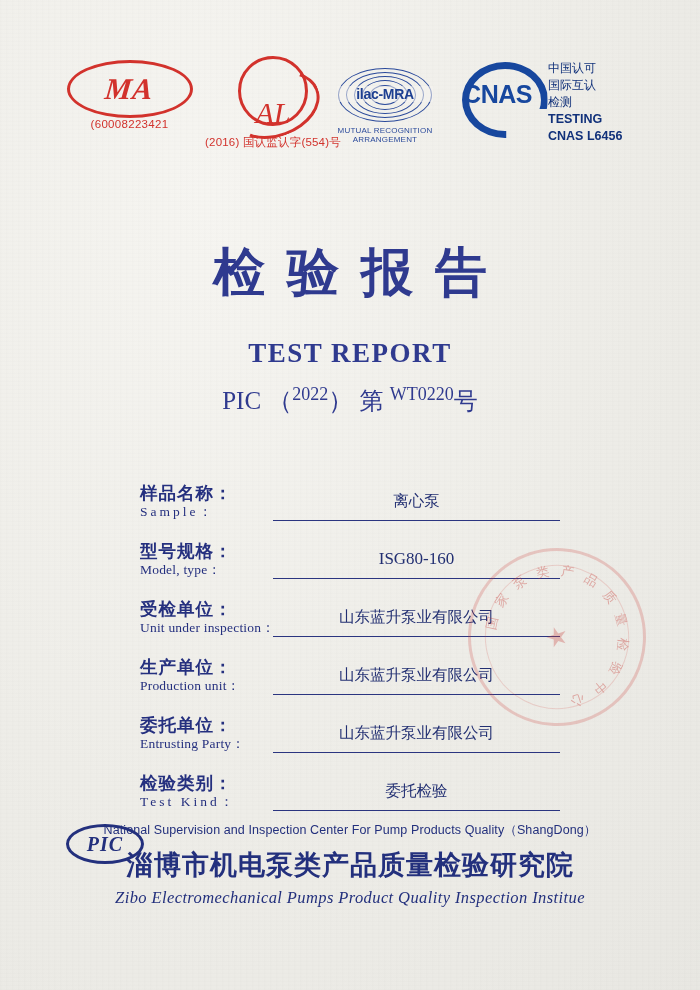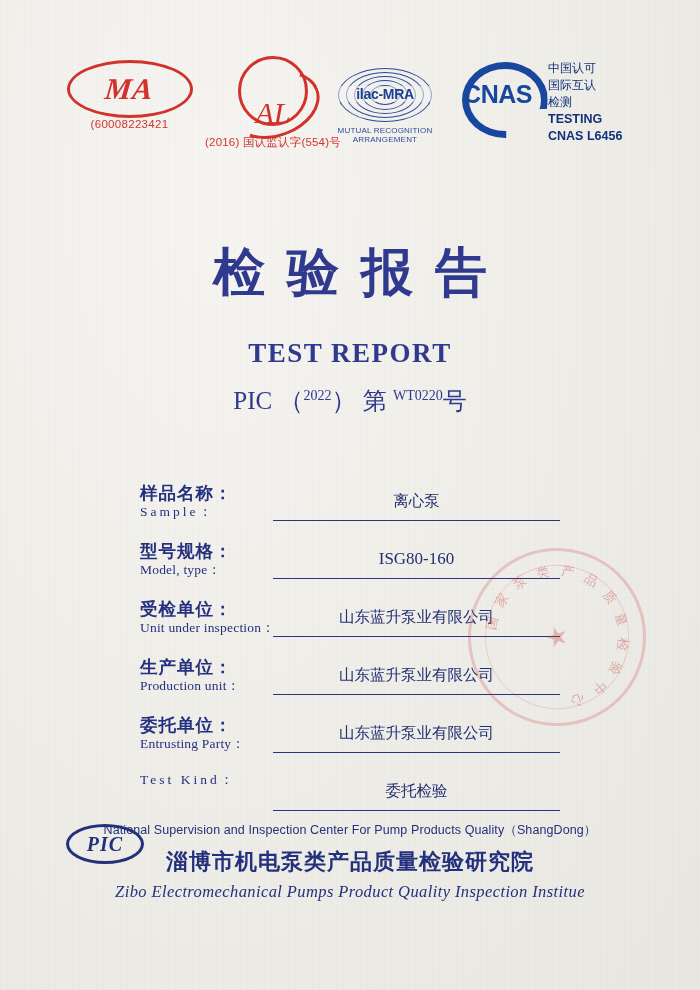--- a/index.html
+++ b/index.html
@@ -207,21 +207,21 @@
   }
   .docno {
     position: absolute;
     top: 384px;
     left: 0; width: 700px;
     text-align: center;
     color: #2f3a8f;
     font-family: "Liberation Serif", serif;
     font-size: 25px;
   }
-  .docno .small { font-size: 14px; vertical-align: super; }
+  .docno .small { font-size: 18px; vertical-align: super; }
   .docno .paren { font-size: 25px; }
   .docno .cnchar { font-family: "DejaVu Serif", serif; font-size: 24px; }
 
   
   .fields {
     position: absolute;
     top: 482px;
     left: 140px;
     width: 420px;
   }
@@ -291,21 +291,21 @@
     margin-left: 42px;
   }
   .footer-line2 {
     font-family: "Liberation Sans", sans-serif;
     font-size: 12.5px;
     margin-top: 4px;
     letter-spacing: 0.1px;
   }
   .footer-line3 {
     font-family: "DejaVu Serif", serif;
-    font-size: 22px;
+    font-size: 27px;
     font-weight: bold;
     letter-spacing: 1px;
     margin-top: 8px;
   }
   .footer-line4 {
     font-family: "Liberation Serif", serif;
     font-size: 16.5px;
     font-style: italic;
     margin-top: 5px;
     letter-spacing: 0.4px;
@@ -476,20 +476,21 @@
       <div class="field-labels">
         <div class="label-cn">委托单位：</div>
         <div class="label-en">Entrusting Party：</div>
       </div>
       <div class="field-value">山东蓝升泵业有限公司</div>
       <div class="field-line"></div>
     </div>
 
     <div class="field-row">
       <div class="field-labels">
+        <div class="label-cn">检验类别：</div>
         <div class="label-en spaced">Test  Kind：</div>
       </div>
       <div class="field-value">委托检验</div>
       <div class="field-line"></div>
     </div>
   </div>
 
   <div class="stamp">
     <div class="stamp-inner"></div>
     <div class="stamp-text" id="stamp-text">

